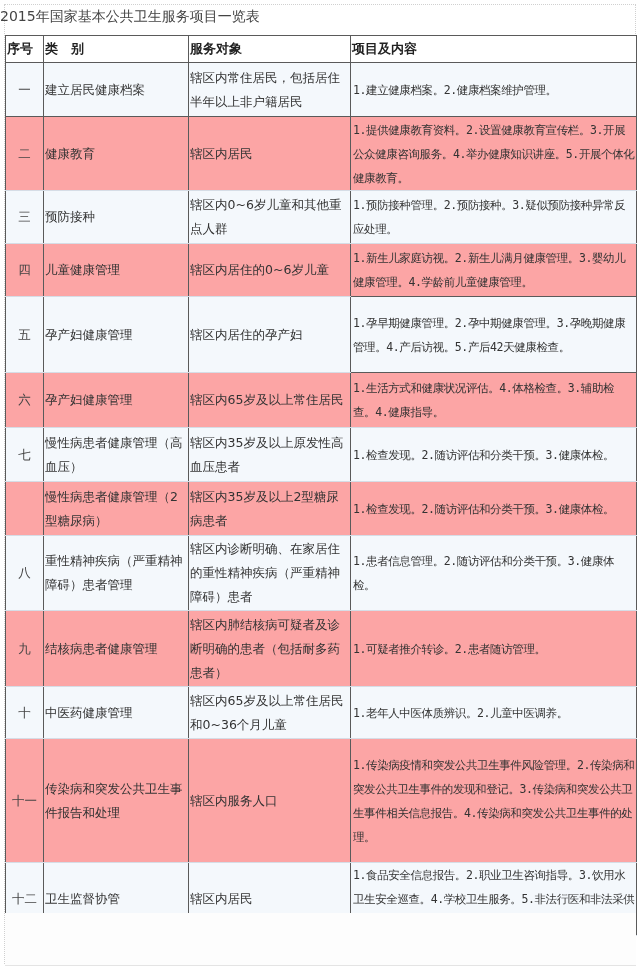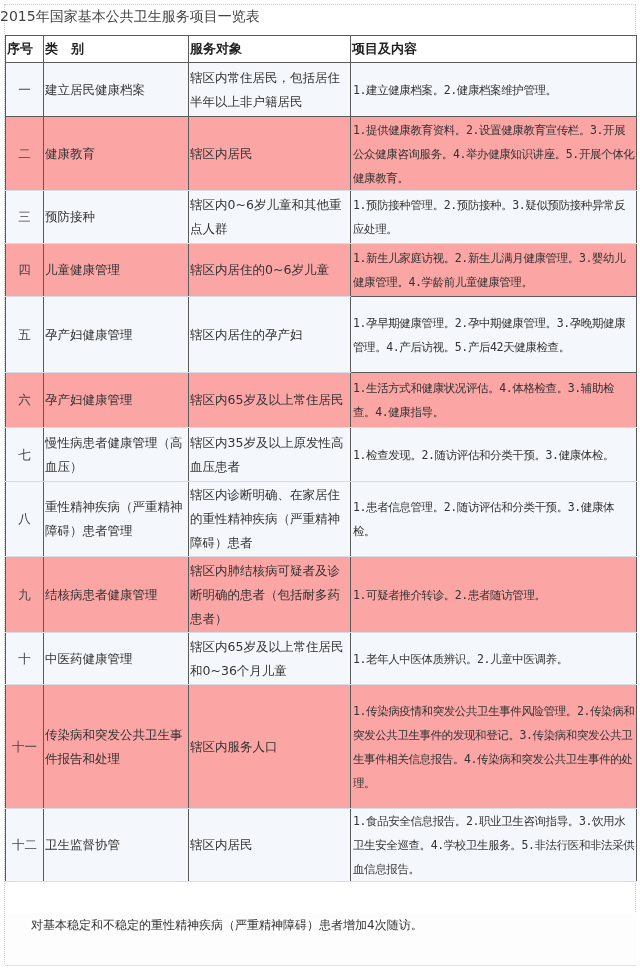--- a/index.html
+++ b/index.html
@@ -97,20 +97,26 @@
         <td>孕产妇健康管理</td>
         <td>辖区内65岁及以上常住居民</td>
         <td class="content">1.生活方式和健康状况评估。4.体格检查。3.辅助检查。4.健康指导。</td>
       </tr>
       <tr class="alt" style="height: 54px;">
         <td class="num">七</td>
         <td>慢性病患者健康管理（高血压）</td>
         <td>辖区内35岁及以上原发性高血压患者</td>
         <td class="content">1.检查发现。2.随访评估和分类干预。3.健康体检。</td>
       </tr>
+      <tr class="plain" style="height: 54px;">
+        <td class="num"></td>
+        <td>慢性病患者健康管理（2型糖尿病）</td>
+        <td>辖区内35岁及以上2型糖尿病患者</td>
+        <td class="content">1.检查发现。2.随访评估和分类干预。3.健康体检。</td>
+      </tr>
       <tr class="alt" style="height: 75px;">
         <td class="num">八</td>
         <td>重性精神疾病（严重精神障碍）患者管理</td>
         <td>辖区内诊断明确、在家居住的重性精神疾病（严重精神障碍）患者</td>
         <td class="content">1.患者信息管理。2.随访评估和分类干预。3.健康体检。</td>
       </tr>
       <tr class="plain" style="height: 76px;">
         <td class="num">九</td>
         <td>结核病患者健康管理</td>
         <td>辖区内肺结核病可疑者及诊断明确的患者（包括耐多药患者）</td>
@@ -131,14 +137,13 @@
       <tr class="alt" style="height: 51px;">
         <td class="num">十二</td>
         <td>卫生监督协管</td>
         <td>辖区内居民</td>
         <td class="content">1.食品安全信息报告。2.职业卫生咨询指导。3.饮用水卫生安全巡查。4.学校卫生服务。5.非法行医和非法采供血信息报告。</td>
       </tr>
     </tbody>
 </table>
 
 <div class="note">
-  <div class="l2">对基本稳定和不稳定的重性精神疾病（严重精神障碍）患者增加4次随访。</div>
 </div>
 
 </body></html>

